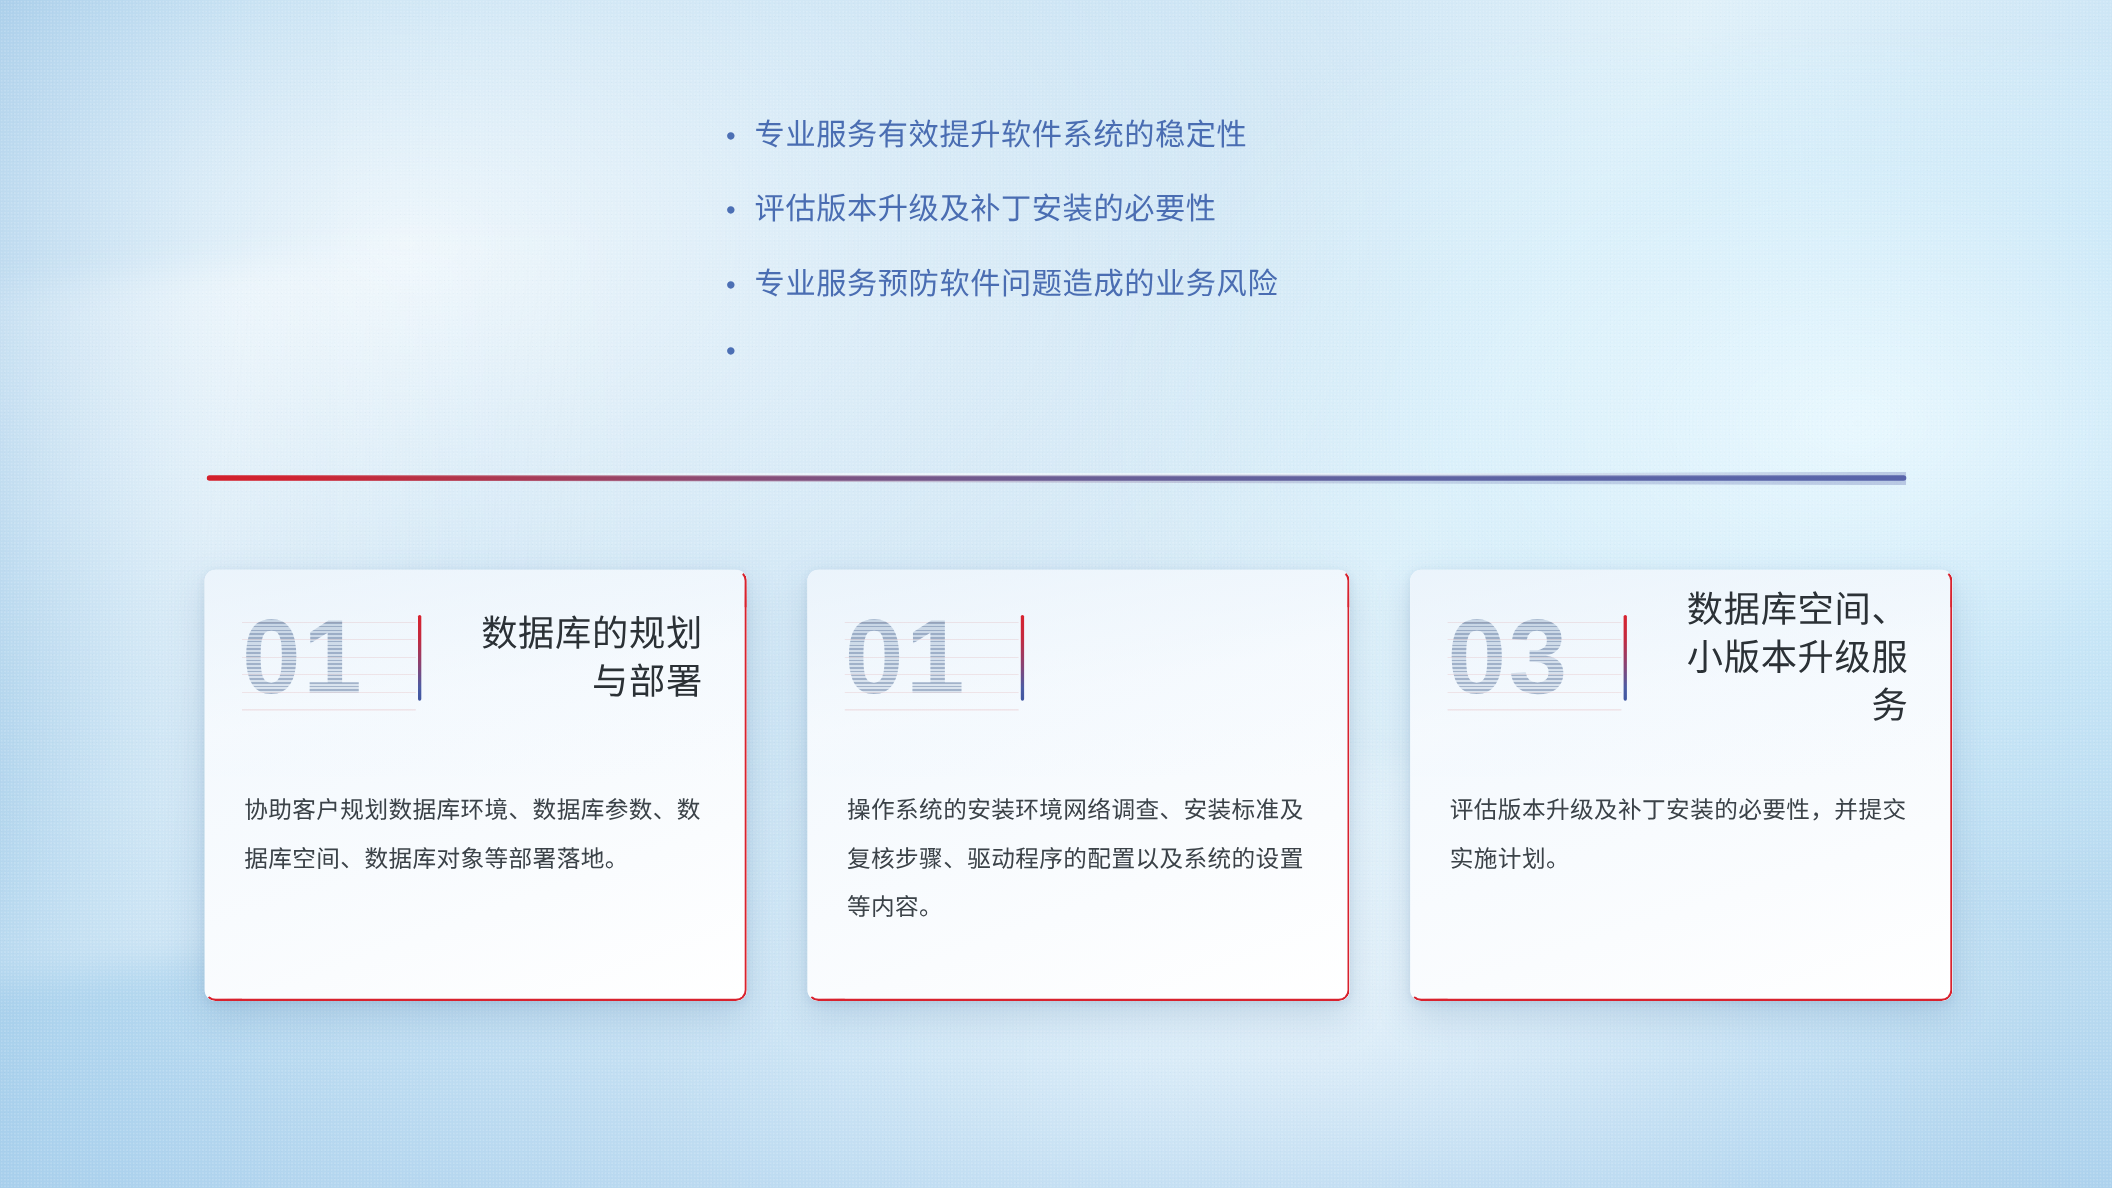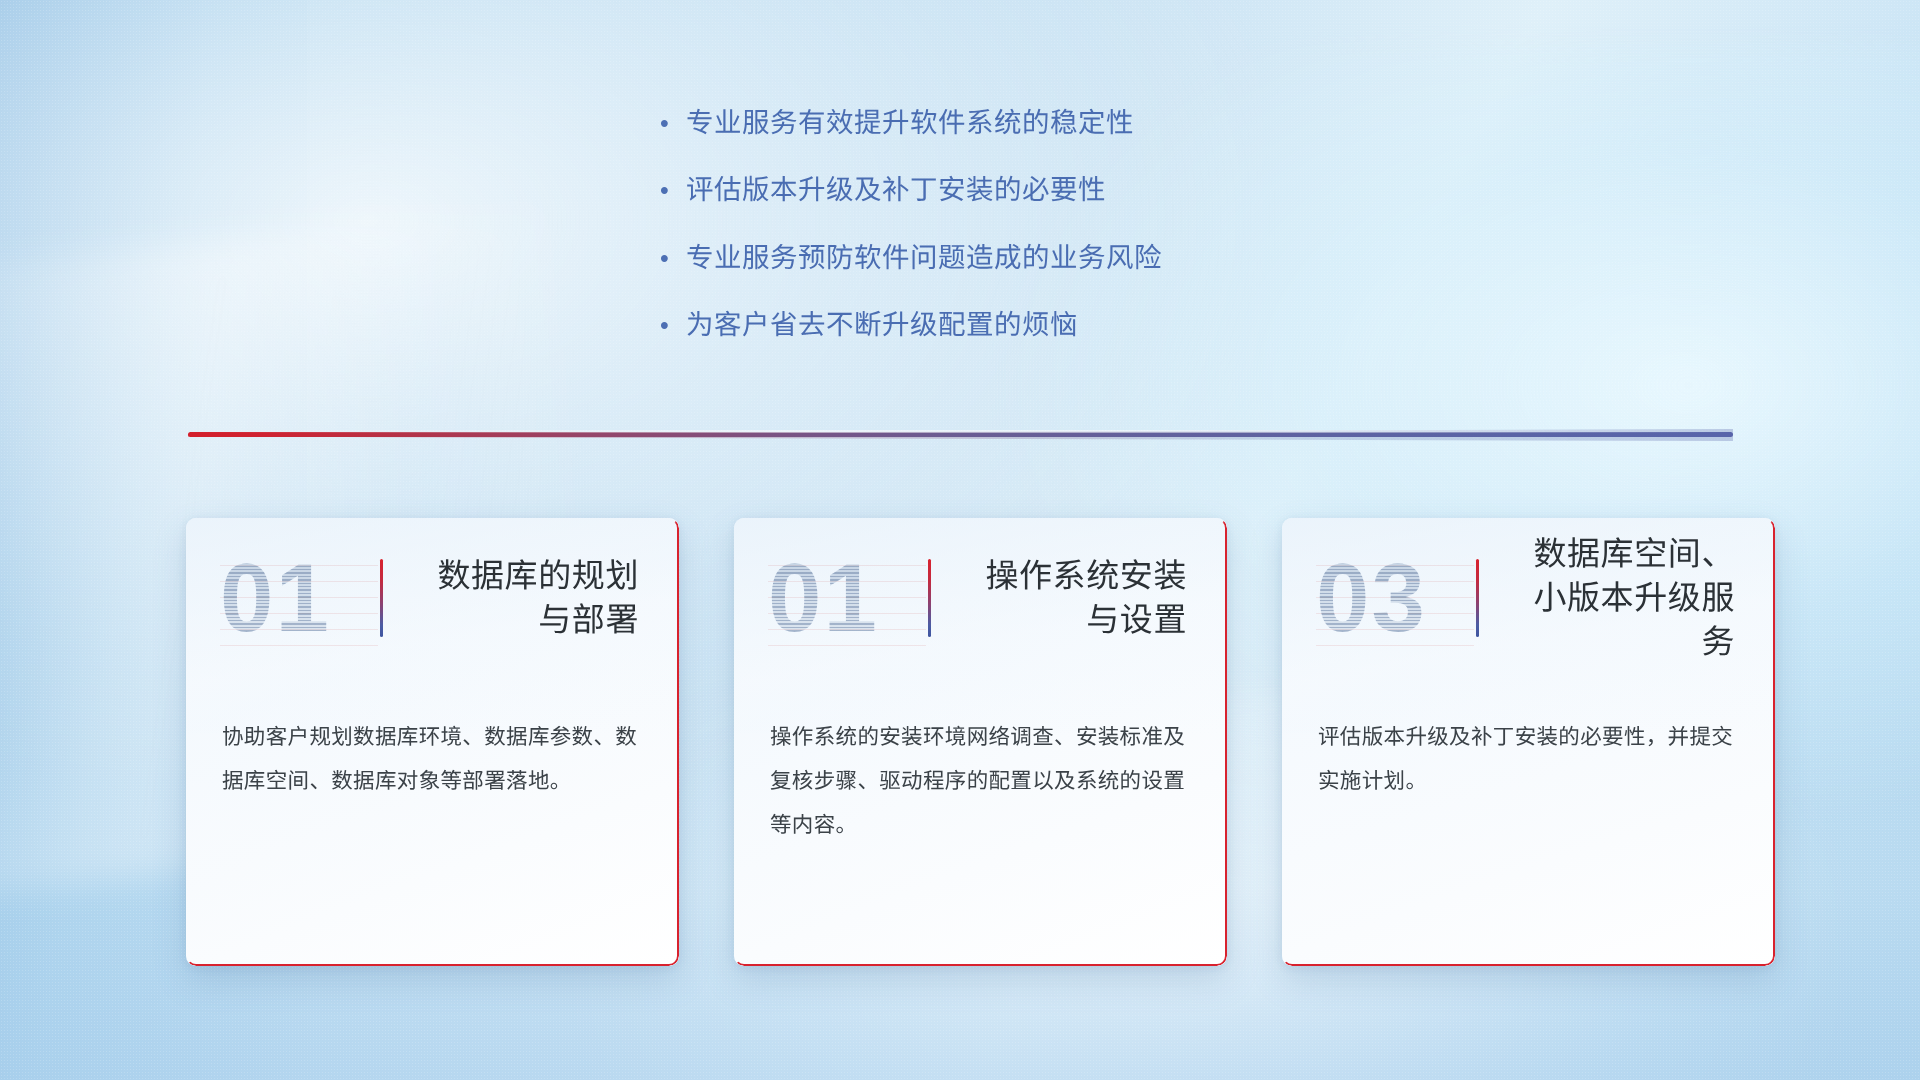--- a/index.html
+++ b/index.html
@@ -119,21 +119,21 @@
       rgba(255,255,255,.45) 72%, rgba(255,255,255,0) 100%);
   }
 
   
   #cards{
     position:absolute;left:186px;top:518px;
     display:flex;gap:55px;
   }
   .card{
     position:relative;
-    width:493px;height:448px;
+    width:493px;height:392px;
     border-radius:10px;
     background:linear-gradient(160deg,
       rgba(252,253,255,.94) 0%,
       rgba(246,250,254,.97) 34%,
       rgba(250,252,254,.99) 68%,
       rgba(255,255,255,1) 100%);
     box-shadow:
       0 14px 34px rgba(70,115,160,.20),
       0 2px 8px rgba(70,115,160,.12);
     overflow:hidden;
@@ -255,21 +255,20 @@
     <span class="bullet-text">评估版本升级及补丁安装的必要性</span>
   </div>
 
   <div class="bullet-row">
     <span class="bullet-dot">•</span>
     <span class="bullet-text">专业服务预防软件问题造成的业务风险</span>
   </div>
 
   <div class="bullet-row">
     <span class="bullet-dot">•</span>
-    <span class="bullet-text">为客户省去不断升级配置的烦恼</span>
   </div>
 
 </section>
 
 <div id="divider">
   <div class="div-taper"></div>
   <div class="div-main"></div>
   <div class="div-shine"></div>
 </div>
 
@@ -285,21 +284,20 @@
     </div>
     <p class="card-body">协助客户规划数据库环境、数据库参数、数据库空间、数据库对象等部署落地。</p>
   </article>
 
   <article class="card">
     <div class="card-sheen"></div>
     <div class="card-accent"></div>
     <div class="card-head">
       <div class="ghost-num">01</div>
       <div class="head-divider"></div>
-      <h3 class="card-title">操作系统安装与设置</h3>
     </div>
     <p class="card-body">操作系统的安装环境网络调查、安装标准及复核步骤、驱动程序的配置以及系统的设置等内容。</p>
   </article>
 
   <article class="card">
     <div class="card-sheen"></div>
     <div class="card-accent"></div>
     <div class="card-head">
       <div class="ghost-num">03</div>
       <div class="head-divider"></div>

